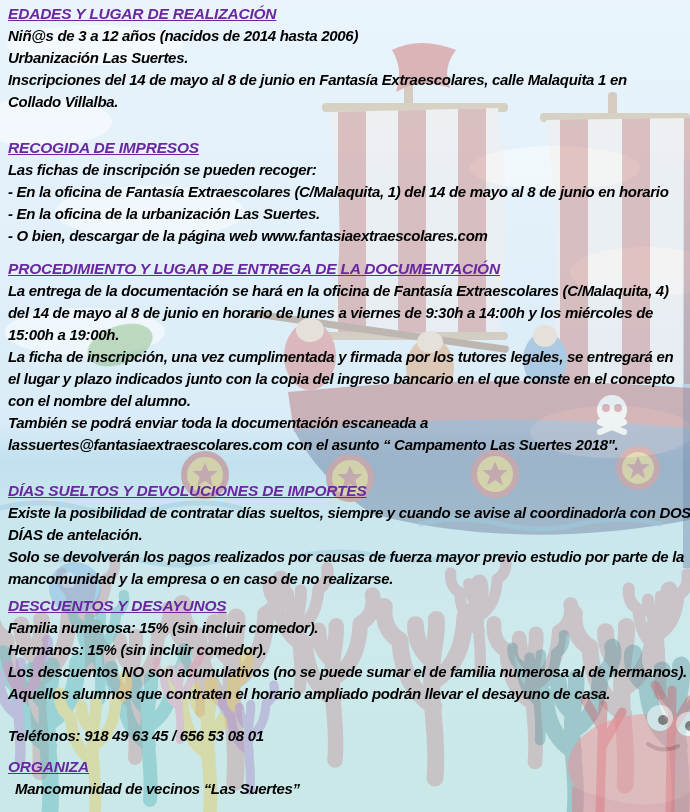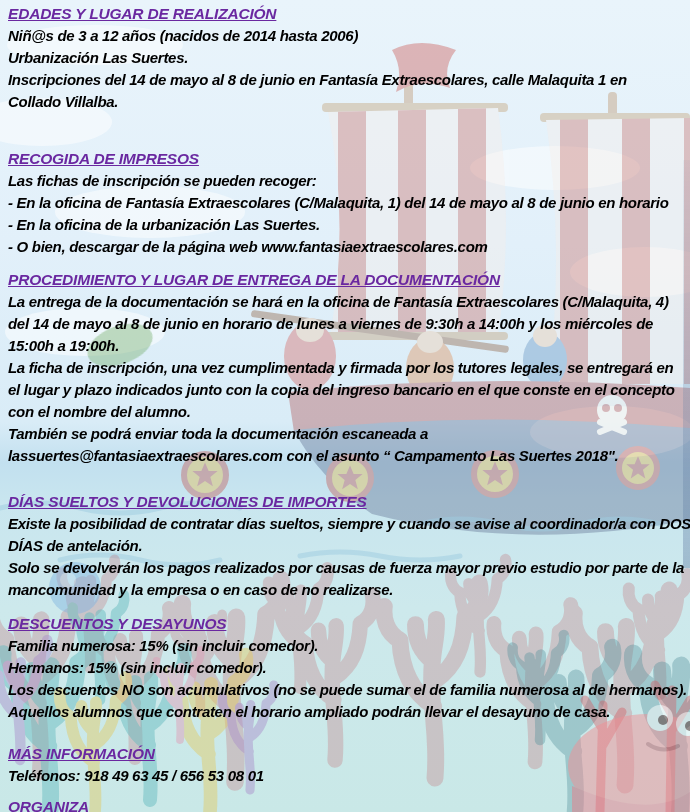--- a/index.html
+++ b/index.html
@@ -21,22 +21,22 @@
   }
   h2.sec-h{
     margin:0;color:#6a28a0;font-size:15.5px;line-height:22px;
     font-weight:bold;font-style:italic;text-decoration:underline;
     letter-spacing:-0.2px;white-space:nowrap;
   }
   .ln{
     color:#000000;font-size:15px;line-height:22px;font-weight:bold;
     font-style:italic;letter-spacing:-0.3px;white-space:nowrap;
   }
-  .m17{margin-top:35px}.m11{margin-top:11px}.m12{margin-top:24px}
-  .m5{margin-top:12px}.m20{margin-top:20px}.m9{margin-top:9px}
+  .m17{margin-top:24px}.m11{margin-top:11px}.m12{margin-top:24px}
+  .m5{margin-top:5px}.m20{margin-top:20px}.m9{margin-top:9px}
   .indent{padding-left:7px}
 </style>
 </head>
 <body>
 
 <div class="bg-layer">
 <svg width="690" height="812" viewBox="0 0 690 812" xmlns="http://www.w3.org/2000/svg">
   <defs>
     <clipPath id="sailL">
           <path d="M328 112 L498 108 Q514 225 498 336 L330 336 Q350 224 328 112 Z"></path>
@@ -235,21 +235,20 @@
 
   <section class="m5">
     <h2 class="sec-h">DESCUENTOS Y DESAYUNOS</h2>
     <div class="ln">Familia numerosa: 15% (sin incluir comedor).</div>
     <div class="ln">Hermanos: 15% (sin incluir comedor).</div>
     <div class="ln">Los descuentos NO son acumulativos (no se puede sumar el de familia numerosa al de hermanos).</div>
     <div class="ln">Aquellos alumnos que contraten el horario ampliado podrán llevar el desayuno de casa.</div>
   </section>
 
   <section class="m20">
-    <h2 class="sec-h">MÁS INFORMACIÓN</h2>
     <div class="ln">Teléfonos: 918 49 63 45 / 656 53 08 01</div>
   </section>
 
   <section class="m9">
     <h2 class="sec-h">ORGANIZA</h2>
     <div class="ln indent">Mancomunidad de vecinos “Las Suertes”</div>
   </section>
 
 </main>
 

